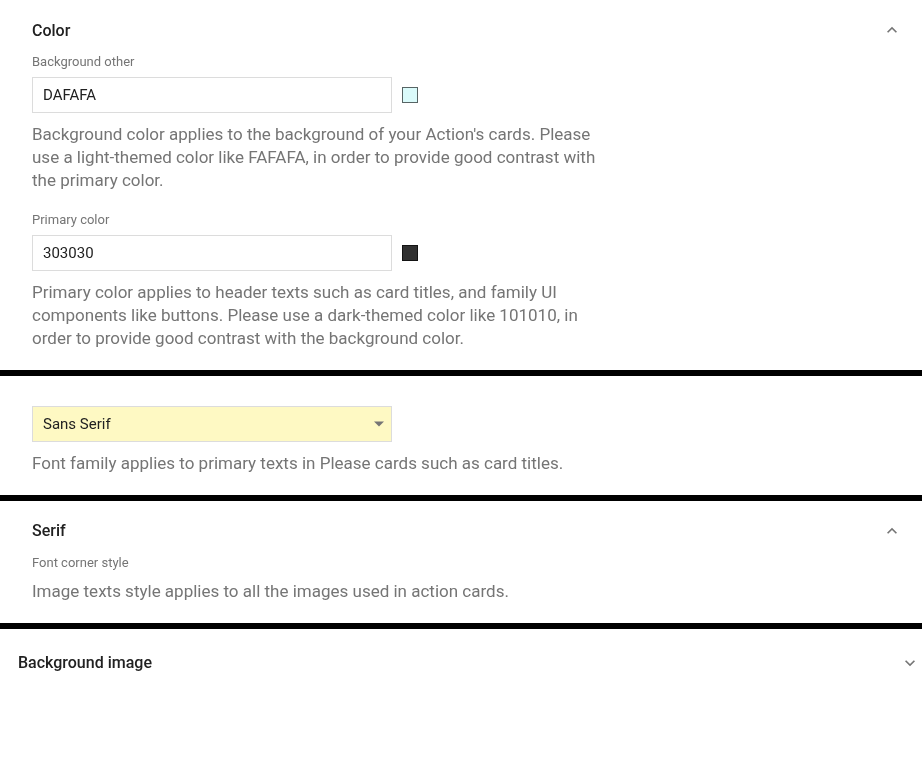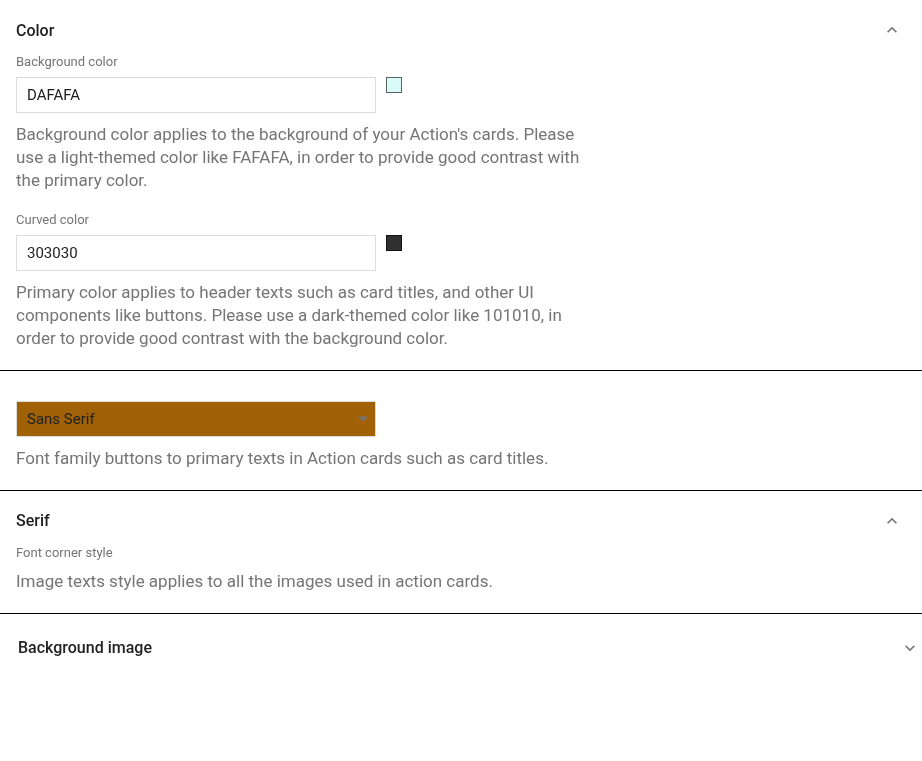--- a/index.html
+++ b/index.html
@@ -6,22 +6,22 @@
   html, body {
     margin: 0;
     padding: 0;
     width: 922px;
     font-family: Roboto, "Helvetica Neue", Arial, sans-serif;
     color: #212121;
     background: #fff;
     font-size: 14px;
   }
   .section {
-    padding: 18px 18px 20px 16px;
-    border-bottom: 1px solid #000000;
+    padding: 18px 18px 20px 32px;
+    border-bottom: 6px solid #000000;
   }
   .section:last-child { border-bottom: none; }
   .section-header {
     display: flex;
     align-items: center;
     justify-content: space-between;
     cursor: pointer;
   }
   .section-title {
     font-size: 16px;
@@ -40,20 +40,21 @@
   .section-body { margin-top: 12px; }
   .field { margin-top: 10px; margin-bottom: 20px; }
   .field:last-child { margin-bottom: 0; }
   .field-label {
     font-size: 13px;
     color: #757575;
     margin-bottom: 8px;
   }
   .input-row {
     display: flex;
+    align-items: center;
     gap: 10px;
   }
   .text-input {
     width: 360px;
     height: 36px;
     border: 1px solid #dcdcdc;
     padding: 0 10px;
     font-size: 15px;
     color: #212121;
     outline: none;
@@ -78,21 +79,21 @@
   }
   .select-display {
     width: 360px;
     height: 36px;
     border: 1px solid #dcdcdc;
     padding: 0 34px 0 10px;
     font-size: 15px;
     color: #212121;
     display: flex;
     align-items: center;
-    background: #a16207;
+    background: #fef9c3;
     cursor: pointer;
   }
   .select-caret {
     position: absolute;
     right: 8px;
     top: 50%;
     transform: translateY(-50%);
     width: 0; height: 0;
     border-left: 5px solid transparent;
     border-right: 5px solid transparent;
@@ -111,49 +112,49 @@
     <span class="section-title">Color</span>
     <span class="chevron">
       <svg viewBox="0 0 24 24">
           <path d="M7.41 15.41 12 10.83l4.59 4.58L18 14l-6-6-6 6z"></path>
         </svg>
     </span>
   </div>
   <div class="section-body">
 
     <div class="field">
-      <div class="field-label">Background color</div>
+      <div class="field-label">Background other</div>
       <div class="input-row">
         <input type="text" class="text-input" value="DAFAFA" style="">
         <span class="swatch" style="background:#DAFAFA"></span>
       </div>
       <div class="help-text">Background color applies to the background of your Action's cards. Please use a light-themed color like FAFAFA, in order to provide good contrast with the primary color.</div>
     </div>
 
     <div class="field">
-      <div class="field-label">Curved color</div>
+      <div class="field-label">Primary color</div>
       <div class="input-row">
         <input type="text" class="text-input" value="303030" style="">
         <span class="swatch" style="background:#303030"></span>
       </div>
-      <div class="help-text">Primary color applies to header texts such as card titles, and other UI components like buttons. Please use a dark-themed color like 101010, in order to provide good contrast with the background color.</div>
+      <div class="help-text">Primary color applies to header texts such as card titles, and family UI components like buttons. Please use a dark-themed color like 101010, in order to provide good contrast with the background color.</div>
     </div>
 
   </div>
 </div>
 
 <div class="section">
   <div class="section-body">
 
     <div class="field">
       <div class="select-wrap">
         <div class="select-display">Sans Serif</div>
         <span class="select-caret"></span>
       </div>
-      <div class="help-text">Font family buttons to primary texts in Action cards such as card titles.</div>
+      <div class="help-text">Font family applies to primary texts in Please cards such as card titles.</div>
     </div>
 
   </div>
 </div>
 
 <div class="section">
   <div class="section-header">
     <span class="section-title">Serif</span>
     <span class="chevron">
       <svg viewBox="0 0 24 24">

